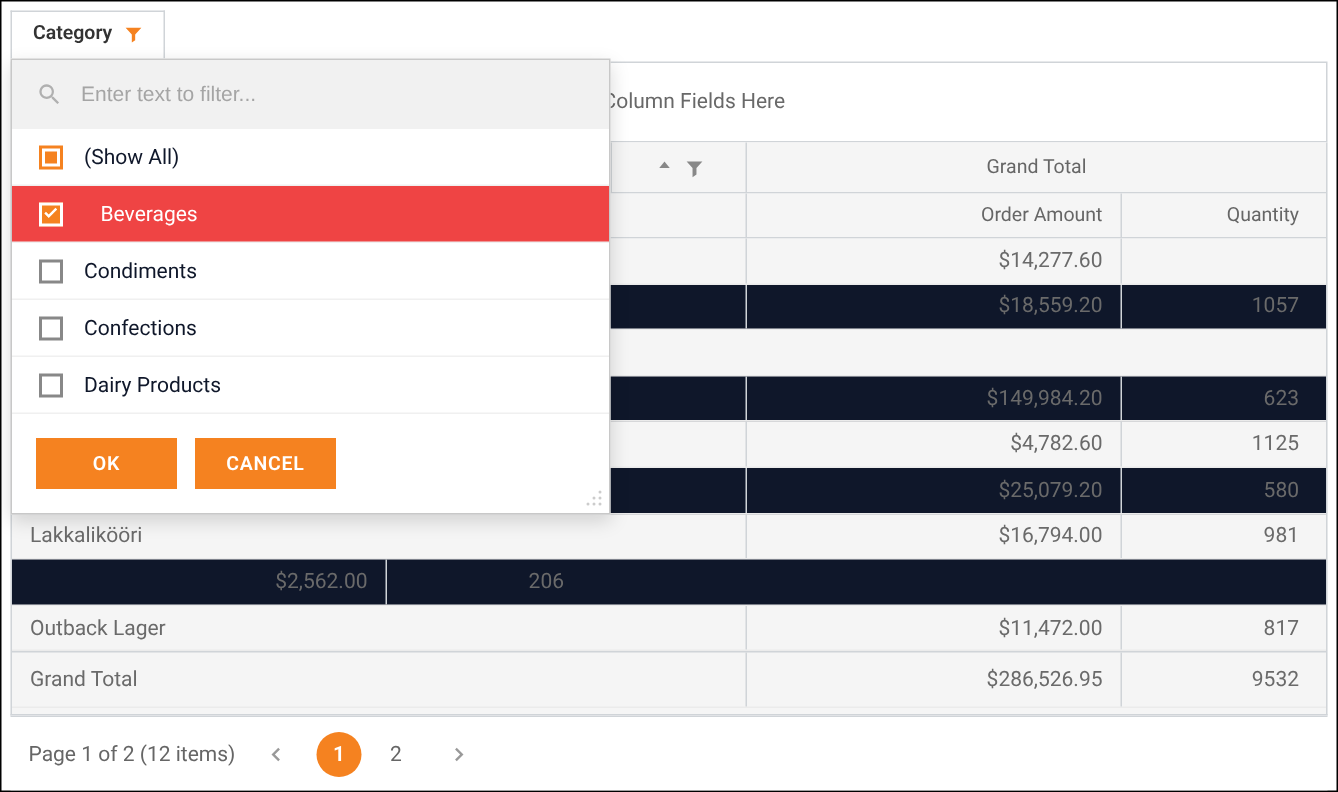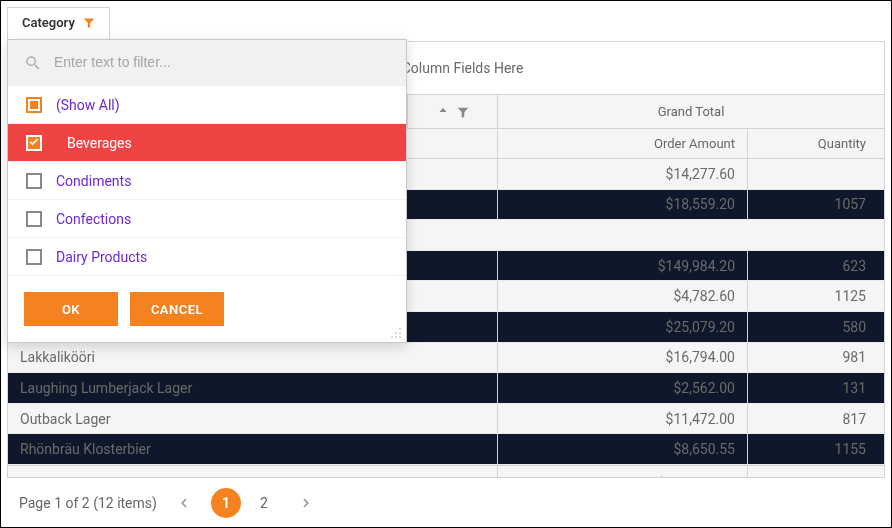--- a/index.html
+++ b/index.html
@@ -152,21 +152,21 @@
   }
   .popup-list::-webkit-scrollbar{width:16px;}
   .popup-list::-webkit-scrollbar-track{background:#f1f1f1;}
   .popup-list::-webkit-scrollbar-thumb{background:#c1c1c1;}
   .popup-item {
     height:38px;
     display:flex;align-items:center;
     padding:0 18px;
     gap:14px;
     font-size:14px;
-    color:#6d28d9;
+    color:#0f172a;
     cursor:pointer;
     border-bottom:1px solid #f0f0f0;
   }
   .popup-item.selected {
     background:#ef4444;
     color:#fff;
     gap:25px;
   }
   .chk {
     width:16px;height:16px;border:2px solid #888;background:#fff;
@@ -264,33 +264,27 @@
         <div class="dcell dc-name"></div>
         <div class="dcell dc-amt">$25,079.20</div>
         <div class="dcell dc-qty">580</div>
       </div>
       <div class="row alt" style="height: 30.6px;">
         <div class="dcell dc-name">Lakkalikööri</div>
         <div class="dcell dc-amt">$16,794.00</div>
         <div class="dcell dc-qty">981</div>
       </div>
       <div class="row" style="height: 30.6px;">
-        <div class="dcell dc-name">Laughing Lumberjack Lager</div>
         <div class="dcell dc-amt">$2,562.00</div>
-        <div class="dcell dc-qty">131</div>
+        <div class="dcell dc-qty">206</div>
       </div>
       <div class="row alt" style="height: 30.6px;">
         <div class="dcell dc-name">Outback Lager</div>
         <div class="dcell dc-amt">$11,472.00</div>
         <div class="dcell dc-qty">817</div>
-      </div>
-      <div class="row" style="height: 30.6px;">
-        <div class="dcell dc-name">Rhönbräu Klosterbier</div>
-        <div class="dcell dc-amt">$8,650.55</div>
-        <div class="dcell dc-qty">1155</div>
       </div>
     </div>
   <div class="row total">
     <div class="dcell dc-name">Grand Total</div>
     <div class="dcell dc-amt">$286,526.95</div>
     <div class="dcell dc-qty">9532</div>
   </div>
 </div>
 
 <div class="pager">

